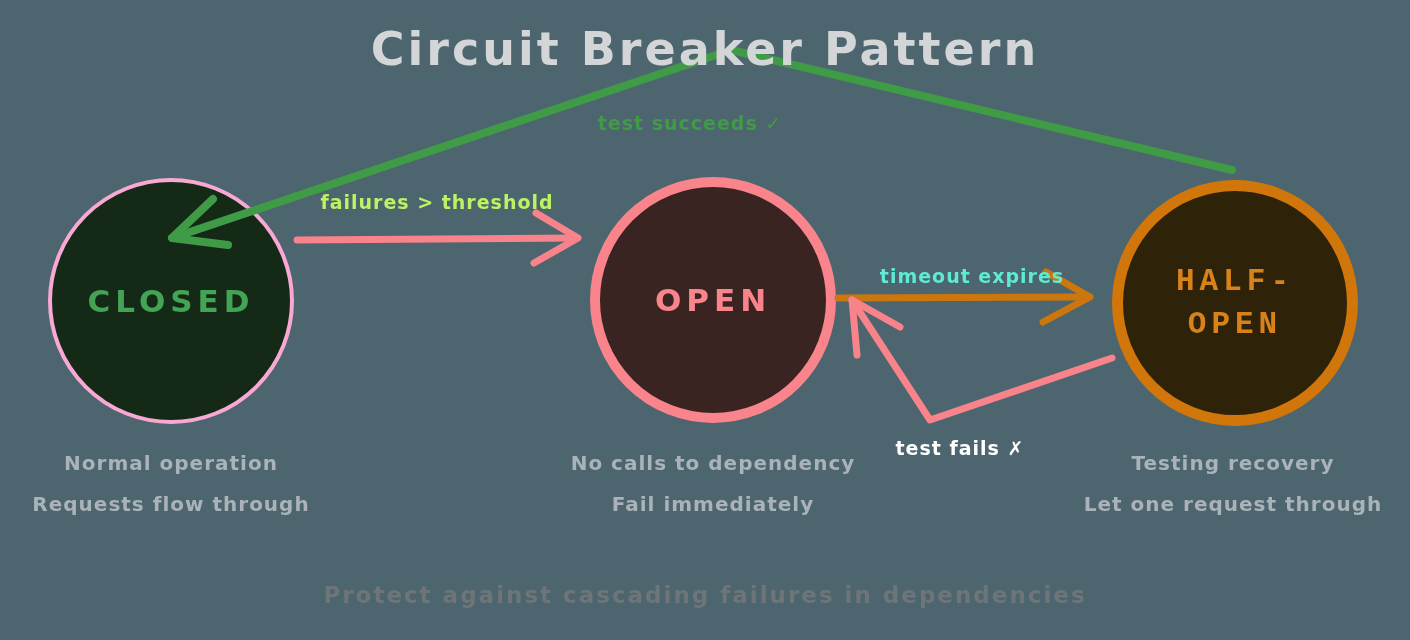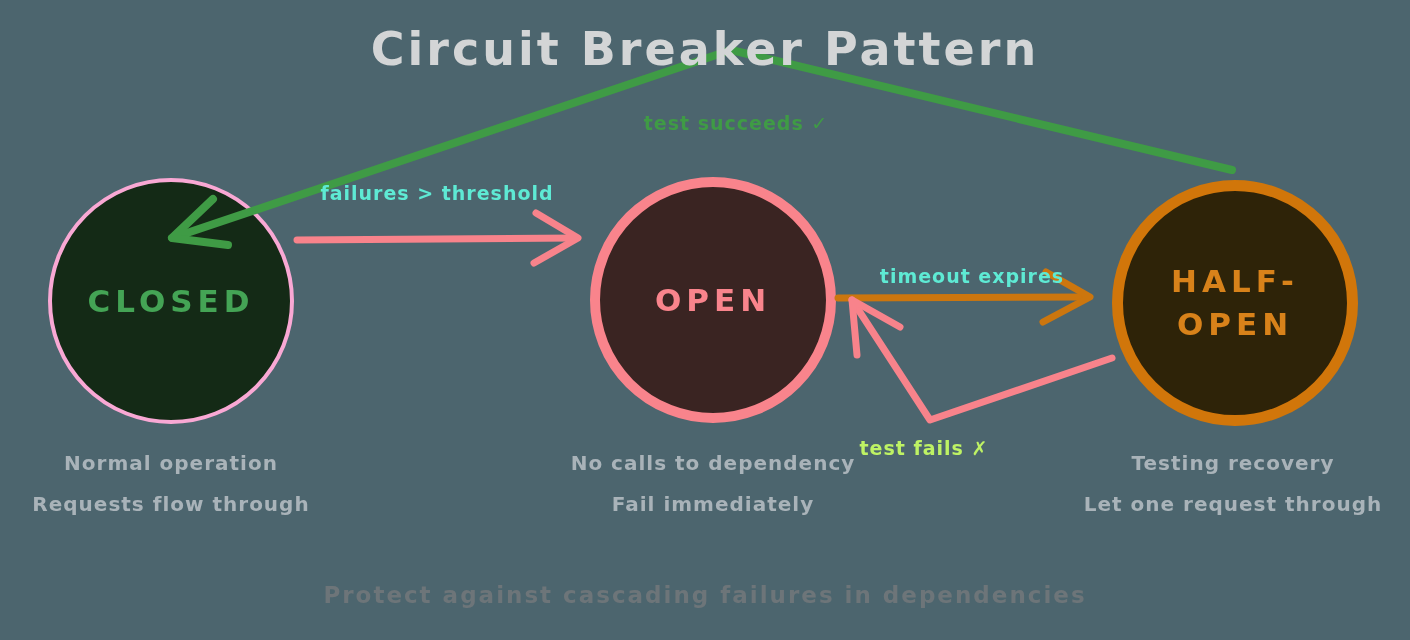--- a/index.html
+++ b/index.html
@@ -26,31 +26,31 @@
   }
   .state-label {
     font-size: 31px; font-weight: bold; letter-spacing: 5px;
     text-align: center; line-height: 43px;
   }
   #circle-closed   { left: 48px;   top: 178px; background: #142a16; border: 4px solid #f9a8d4; }
   #circle-open     { left: 590px;  top: 177px; background: #3a2422; border: 10px solid #f9848c; }
   #circle-halfopen { left: 1112px; top: 180px; background: #2e2308; border: 11px solid #d1760a; }
   #circle-closed   .state-label { color: #44a455; }
   #circle-open     .state-label { color: #f9848c; }
-  #circle-halfopen .state-label { color: #d8821a; }
+  #circle-halfopen .state-label { color: #d8821a; font-family: Liberation Mono, monospace; }
 
   .edge-label {
     position: absolute; transform: translateX(-50%);
     font-size: 19px; font-weight: bold; letter-spacing: 1px;
     white-space: nowrap;
   }
-  #label-failures     { left: 437px; top: 182px; color: #5eead4; }
+  #label-failures     { left: 437px; top: 191px; color: #bef264; }
   #label-timeout      { left: 972px; top: 265px; color: #5eead4; }
-  #label-test-fails   { left: 924px; top: 437px; color: #bef264; }
-  #label-test-success { left: 690px; top: 112px; color: #3f9b45; margin-left: 46px; }
+  #label-test-fails   { left: 960px; top: 437px; color: #ffffff; }
+  #label-test-success { left: 690px; top: 112px; color: #3f9b45; }
 
   .caption {
     position: absolute; transform: translateX(-50%);
     width: 420px; text-align: center;
     font-size: 20px; letter-spacing: 1px; line-height: 41px;
     color: #a9b3b9; font-weight: bold;
   }
   #caption-closed   { left: 171px;  top: 443px; }
   #caption-open     { left: 713px;  top: 443px; }
   #caption-halfopen { left: 1233px; top: 443px; }

